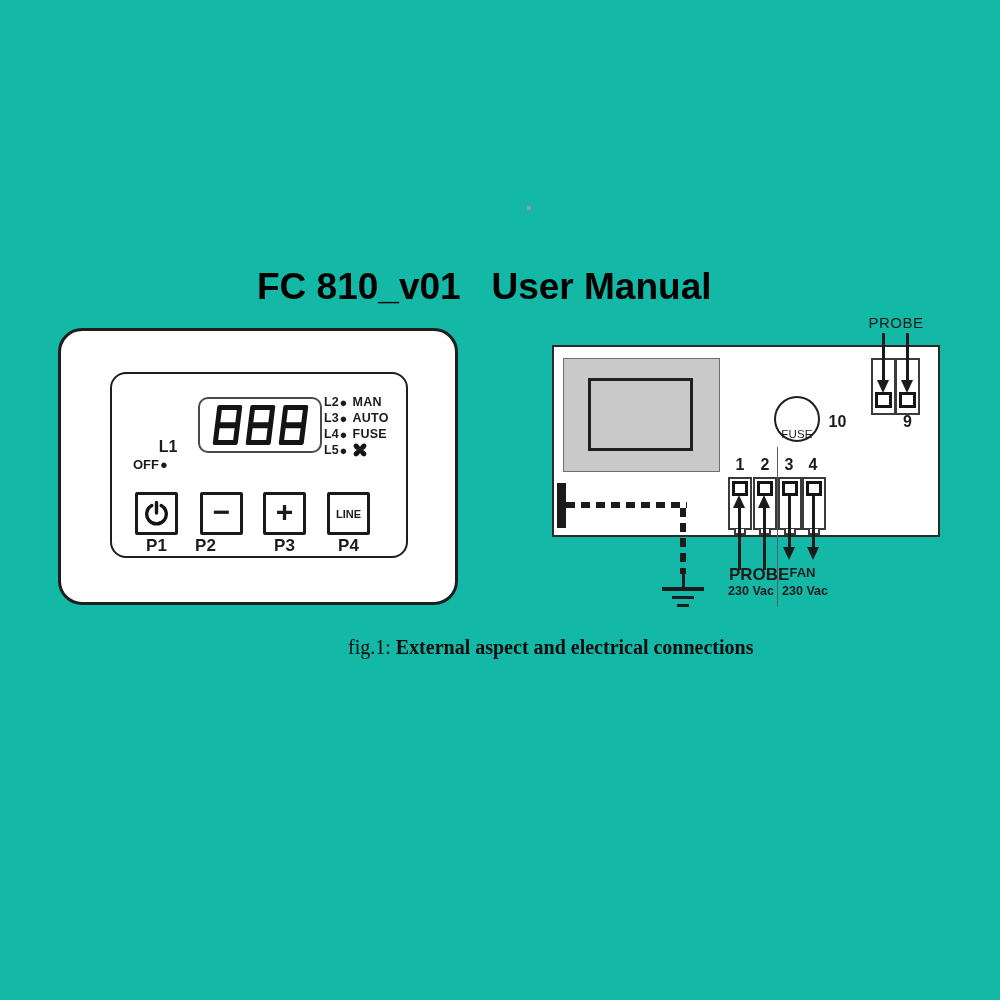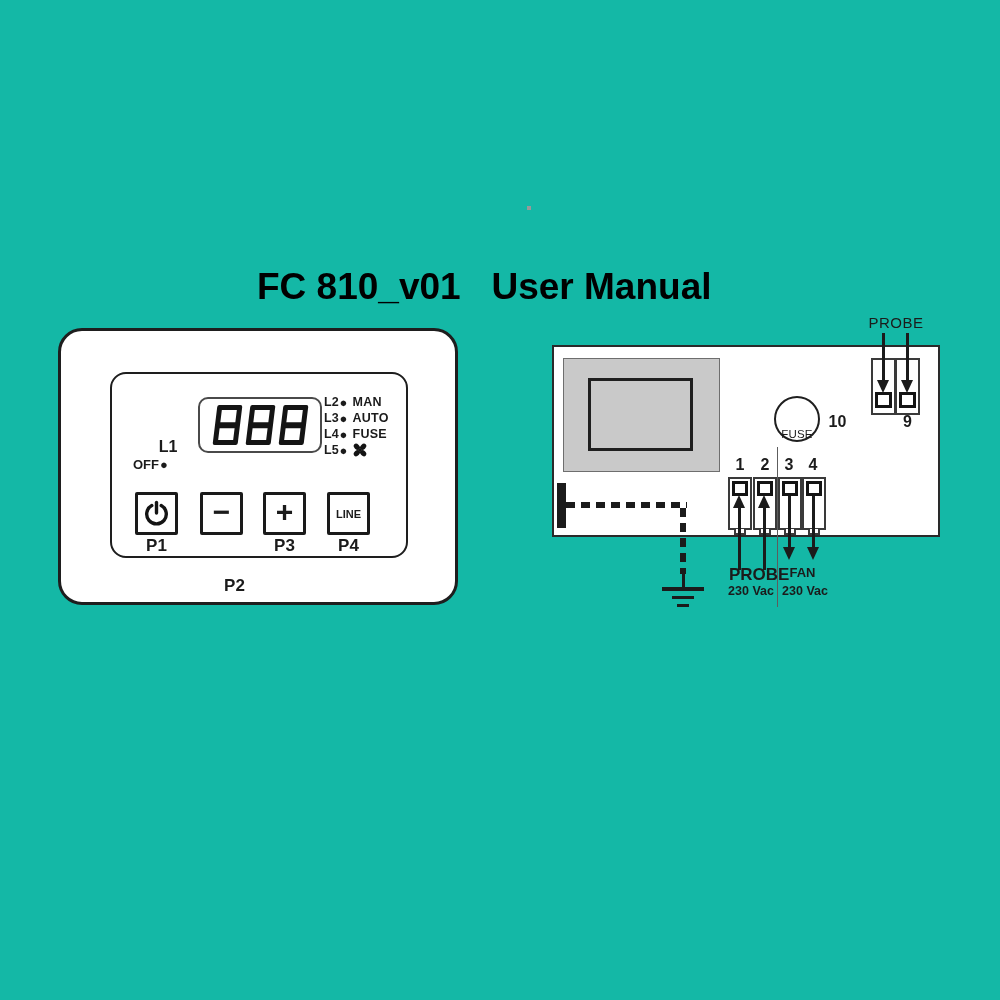--- a/index.html
+++ b/index.html
@@ -126,21 +126,21 @@
     <span class="sign">−</span>
   </div>
   <div class="abs pbtn" style="left:263px; top:492px;">
     <span class="sign">+</span>
   </div>
   <div class="abs pbtn" style="left:327px; top:492px;">
     <span class="menu-txt">LINE</span>
   </div>
 
   <div class="abs plabel" style="left:135px; top:536px;">P1</div>
-  <div class="abs plabel" style="left:213px; top:536px;margin-top:40px;">P2</div>
+  <div class="abs plabel" style="left:184px; top:536px;">P2</div>
   <div class="abs plabel" style="left:263px; top:536px;">P3</div>
   <div class="abs plabel" style="left:327px; top:536px;text-align:center;">P4</div>
 
   <div class="abs board" style="left:552px; top:345px; width:388px; height:192px;"></div>
 
   <div class="abs grayrect" style="left:563px; top:358px; width:157px; height:114px;"></div>
   <div class="abs innerrect" style="left:588px; top:378px; width:105px; height:73px;"></div>
 
   <div class="abs fuse" style="left:774px; top:396px;">
     <span>FUSE</span>
@@ -195,14 +195,17 @@
   <div class="abs vac ctr" style="left:780px; top:584px; width:50px;">230 Vac</div>
 
   <div class="abs wire" style="left:557px; top:483px; width:9px; height:45px;"></div>
   <div class="abs h-dash" style="left:566px; top:502px; width:121px;"></div>
   <div class="abs v-dash" style="left:680px; top:508px; height:66px;"></div>
   <div class="abs wire" style="left:682px; top:572px; width:2.5px; height:16px;"></div>
   <div class="abs wire" style="left:662px; top:587px; width:42px; height:4px;"></div>
   <div class="abs wire" style="left:672px; top:596px; width:22px; height:3px;"></div>
   <div class="abs wire" style="left:677px; top:604px; width:12px; height:3px;"></div>
 
+  <div class="abs caption" style="left:328px; top:613px;">
+    <span>fig.1: </span><b>External aspect and electrical connections</b>
+  </div>
 
 </div>
 
 </body></html>

